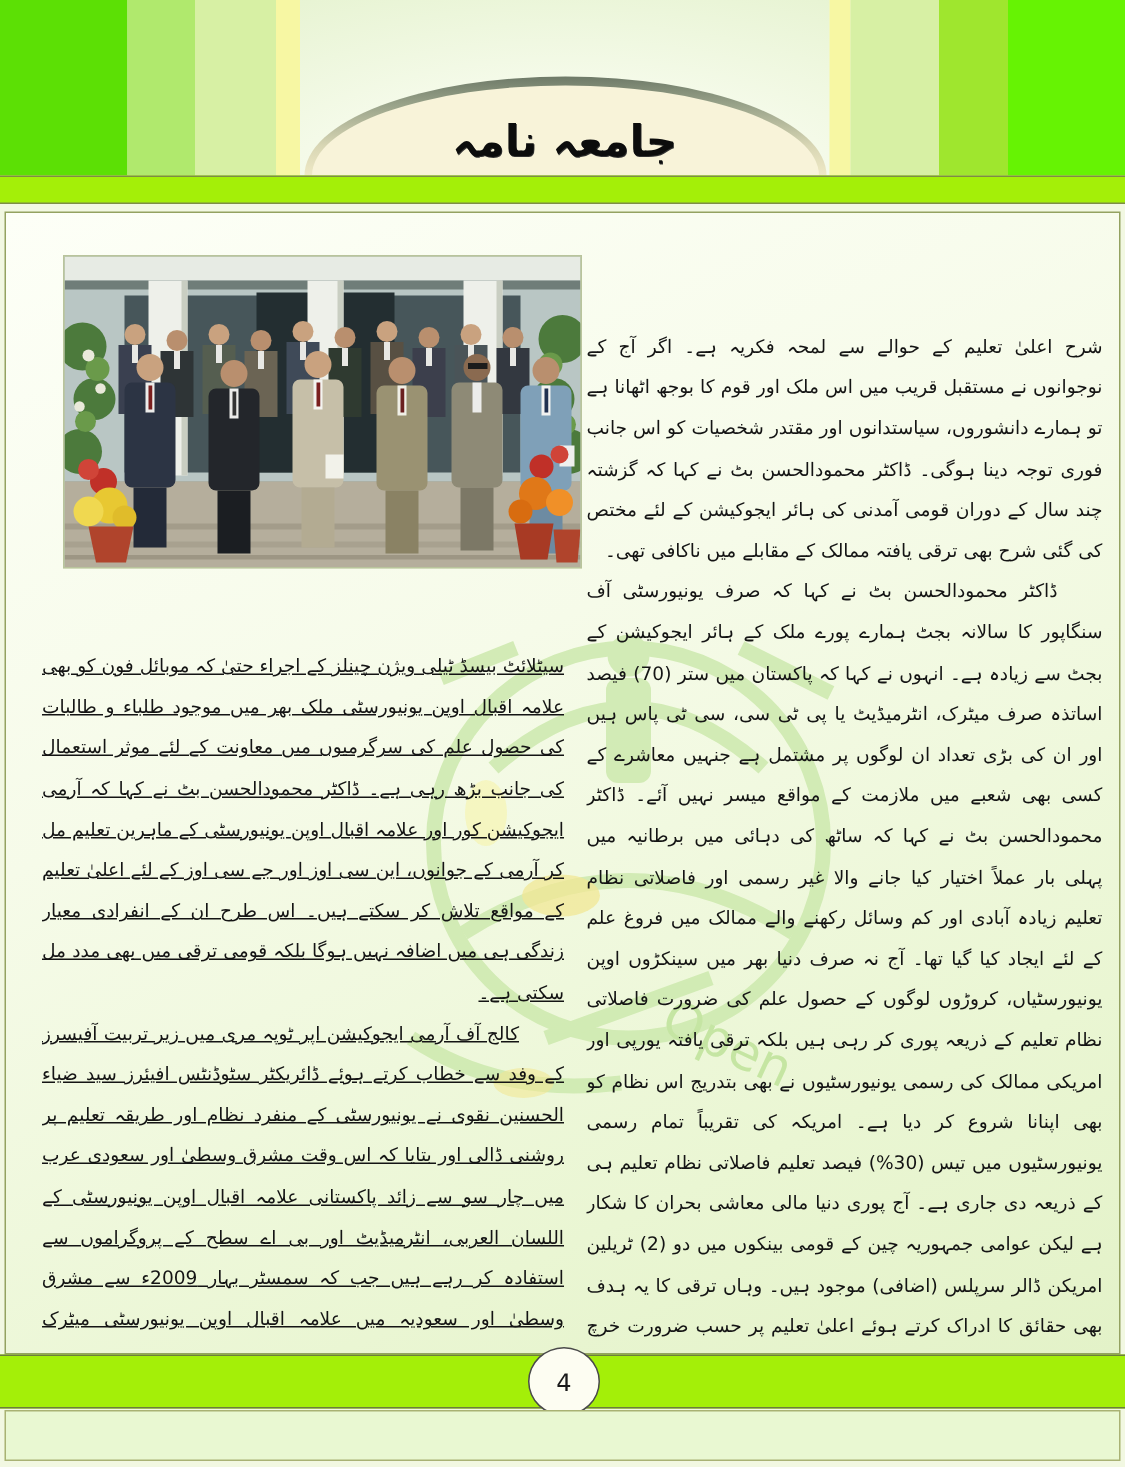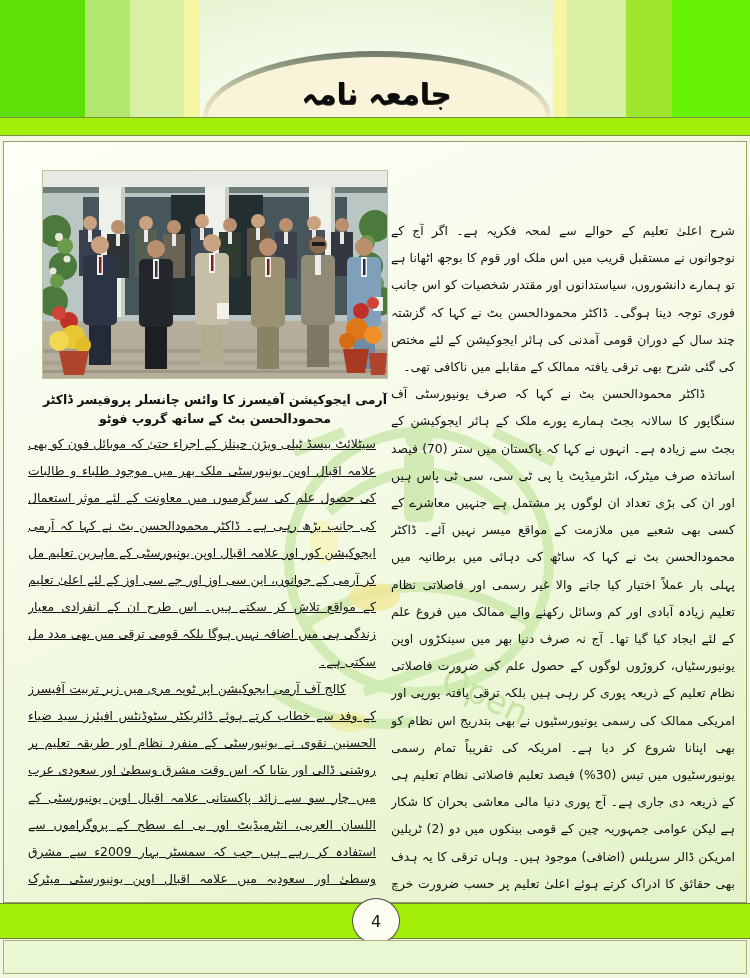--- a/index.html
+++ b/index.html
@@ -265,21 +265,20 @@
           <circle cx="318" cy="140" r="8" fill="#c03028"></circle>
             <circle cx="330" cy="132" r="6" fill="#d04438"></circle>
           <circle cx="314" cy="158" r="11" fill="#e07818"></circle>
             <circle cx="330" cy="164" r="9" fill="#f09028"></circle>
             <circle cx="304" cy="170" r="8" fill="#d86c10"></circle>
           <path d="M300 178 L326 178 L322 202 L304 202 Z" fill="#a83a24"></path>
           <path d="M326 182 L344 182 L342 204 L328 204 Z" fill="#b0442c"></path>
         </g>
       </svg>
     </div>
-    <div class="photo-caption">آرمی ایجوکیشن آفیسرز کا وائس چانسلر پروفیسر ڈاکٹر محمودالحسن بٹ کے ساتھ گروپ فوٹو</div>
 
     <div class="col col-right">
       <p>شرح اعلیٰ تعلیم کے حوالے سے لمحہ فکریہ ہے۔ اگر آج کے نوجوانوں نے مستقبل قریب میں اس ملک اور قوم کا بوجھ اٹھانا ہے تو ہمارے دانشوروں، سیاستدانوں اور مقتدر شخصیات کو اس جانب فوری توجہ دینا ہوگی۔ ڈاکٹر محمودالحسن بٹ نے کہا کہ گزشتہ چند سال کے دوران قومی آمدنی کی ہائر ایجوکیشن کے لئے مختص کی گئی شرح بھی ترقی یافتہ ممالک کے مقابلے میں ناکافی تھی۔</p>
       <p class="indent">ڈاکٹر محمودالحسن بٹ نے کہا کہ صرف یونیورسٹی آف سنگاپور کا سالانہ بجٹ ہمارے پورے ملک کے ہائر ایجوکیشن کے بجٹ سے زیادہ ہے۔ انہوں نے کہا کہ پاکستان میں ستر (70) فیصد اساتذہ صرف میٹرک، انٹرمیڈیٹ یا پی ٹی سی، سی ٹی پاس ہیں اور ان کی بڑی تعداد ان لوگوں پر مشتمل ہے جنہیں معاشرے کے کسی بھی شعبے میں ملازمت کے مواقع میسر نہیں آئے۔ ڈاکٹر محمودالحسن بٹ نے کہا کہ ساٹھ کی دہائی میں برطانیہ میں پہلی بار عملاً اختیار کیا جانے والا غیر رسمی اور فاصلاتی نظام تعلیم زیادہ آبادی اور کم وسائل رکھنے والے ممالک میں فروغ علم کے لئے ایجاد کیا گیا تھا۔ آج نہ صرف دنیا بھر میں سینکڑوں اوپن یونیورسٹیاں، کروڑوں لوگوں کے حصول علم کی ضرورت فاصلاتی نظام تعلیم کے ذریعہ پوری کر رہی ہیں بلکہ ترقی یافتہ یورپی اور امریکی ممالک کی رسمی یونیورسٹیوں نے بھی بتدریج اس نظام کو بھی اپنانا شروع کر دیا ہے۔ امریکہ کی تقریباً تمام رسمی یونیورسٹیوں میں تیس (30%) فیصد تعلیم فاصلاتی نظام تعلیم ہی کے ذریعہ دی جاری ہے۔ آج پوری دنیا مالی معاشی بحران کا شکار ہے لیکن عوامی جمہوریہ چین کے قومی بینکوں میں دو (2) ٹریلین امریکن ڈالر سرپلس (اضافی) موجود ہیں۔ وہاں ترقی کا یہ ہدف بھی حقائق کا ادراک کرتے ہوئے اعلیٰ تعلیم پر حسب ضرورت خرچ کرنے سے ہی حاصل ہوا ہے۔ چین میں قائم ریڈیو ٹیلی ویژن یونیورسٹی کا فروغ علم میں بہت نمایاں کردار ہے۔</p>
       <p class="indent">ڈاکٹر محمودالحسن بٹ نے کہا کہ علامہ اقبال اوپن یونیورسٹی ملک کی سب سے بڑی جامعہ ہے۔ اس یونیورسٹی میں سالانہ ایک کروڑ روپے کے وہ لفافے خریدے جاتے ہیں جن میں طلباء و طالبات کو درسی کتابیں بھجوائی جاتی ہیں اور ڈاک خرچ ڈیڑھ کروڑ ہو رہا ہے۔ جبکہ ہر لفافے میں دو سے تین کلو وزن کی کتابیں اور معاون درسی مواد ڈال کر طلبہ کو ارسال کیا جاتا ہے۔ علامہ اقبال اوپن یونیورسٹی عوامی جمہوریہ چین اور دیگر ترقی یافتہ ممالک کے تجربات سے استفادہ کرتے ہوئے بتدریج ''آن لائن ایجوکیشن'' کی جانب بڑھ رہی ہے۔ اب سی ڈی، انٹرنیٹ، ایف ایم ریڈیو، وڈیو کانفرنسنگ نظام،</p>
     </div>
 
     <div class="col col-left">
       <p>سیٹلائٹ بیسڈ ٹیلی ویژن چینلز کے اجراء حتیٰ کہ موبائل فون کو بھی علامہ اقبال اوپن یونیورسٹی ملک بھر میں موجود طلباء و طالبات کی حصول علم کی سرگرمیوں میں معاونت کے لئے موثر استعمال کی جانب بڑھ رہی ہے۔ ڈاکٹر محمودالحسن بٹ نے کہا کہ آرمی ایجوکیشن کور اور علامہ اقبال اوپن یونیورسٹی کے ماہرین تعلیم مل کر آرمی کے جوانوں، این سی اوز اور جے سی اوز کے لئے اعلیٰ تعلیم کے مواقع تلاش کر سکتے ہیں۔ اس طرح ان کے انفرادی معیار زندگی ہی میں اضافہ نہیں ہوگا بلکہ قومی ترقی میں بھی مدد مل سکتی ہے۔</p>
       <p class="indent">کالج آف آرمی ایجوکیشن اپر ٹوپہ مری میں زیر تربیت آفیسرز کے وفد سے خطاب کرتے ہوئے ڈائریکٹر سٹوڈنٹس افیئرز سید ضیاء الحسنین نقوی نے یونیورسٹی کے منفرد نظام اور طریقہ تعلیم پر روشنی ڈالی اور بتایا کہ اس وقت مشرق وسطیٰ اور سعودی عرب میں چار سو سے زائد پاکستانی علامہ اقبال اوپن یونیورسٹی کے اللسان العربی، انٹرمیڈیٹ اور بی اے سطح کے پروگراموں سے استفادہ کر رہے ہیں جب کہ سمسٹر بہار 2009ء سے مشرق وسطیٰ اور سعودیہ میں علامہ اقبال اوپن یونیورسٹی میٹرک پروگرام میں بھی داخلے شروع کرے گی۔ وفد سے باتیں کرتے ہوئے علامہ اقبال اوپن یونیورسٹی کی سب سے بڑی فیکلٹی آف ایجوکیشن کے ڈاکٹر حامد خان نیازی نے بتایا کہ پورے ملک کے رسمی نظام تعلیم کو سب سے زیادہ تربیت یافتہ اساتذہ علامہ اقبال اوپن یونیورسٹی ہی نے فراہم کئے ہیں۔ کالج آف آرمی ایجوکیشن۔ اپر ٹوپہ مری کے وفد نے میجر باسط کی قیادت میں یونیورسٹی کے ایف ایم ریڈیو اسٹیشن، ٹیلی ویژن سٹوڈیوز اور پرنٹ پروڈکشن یونٹ کا دورہ بھی کیا۔</p>

